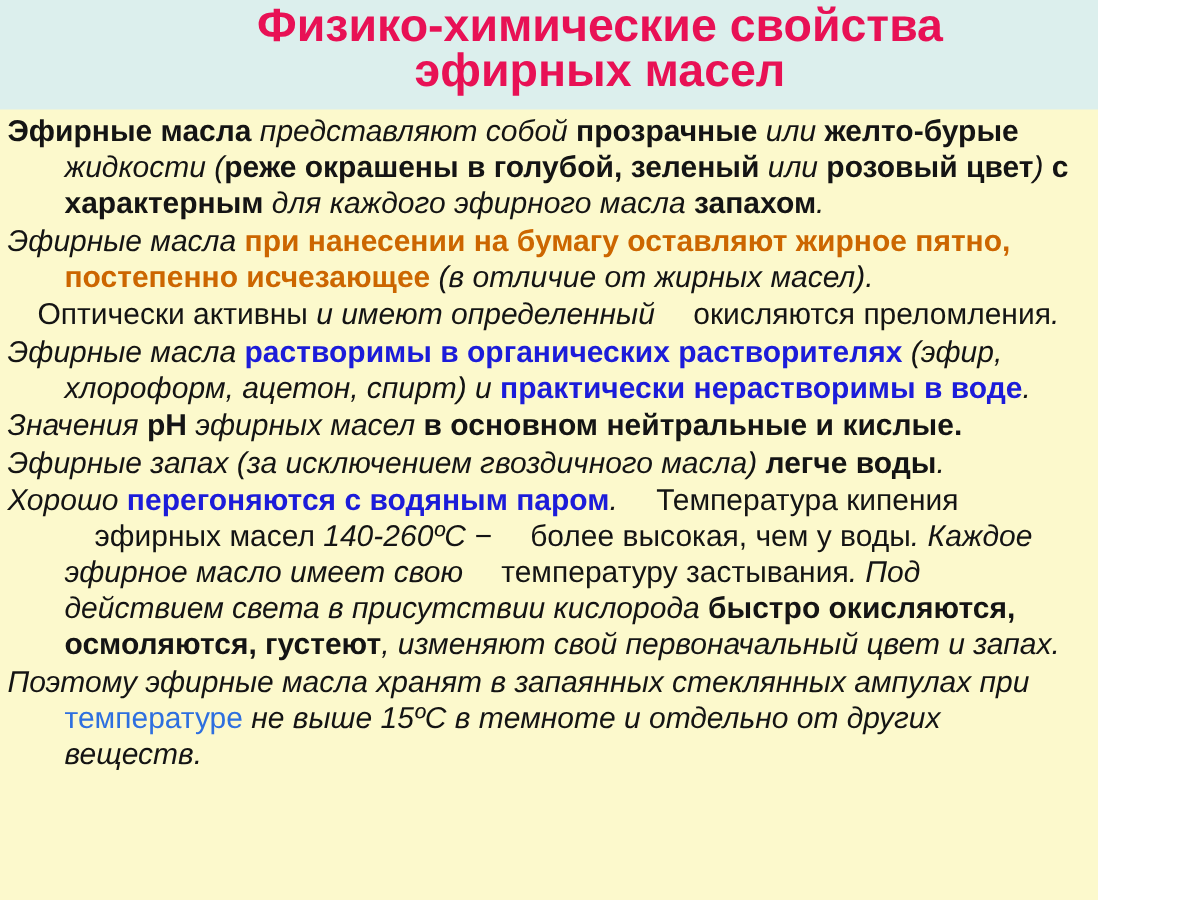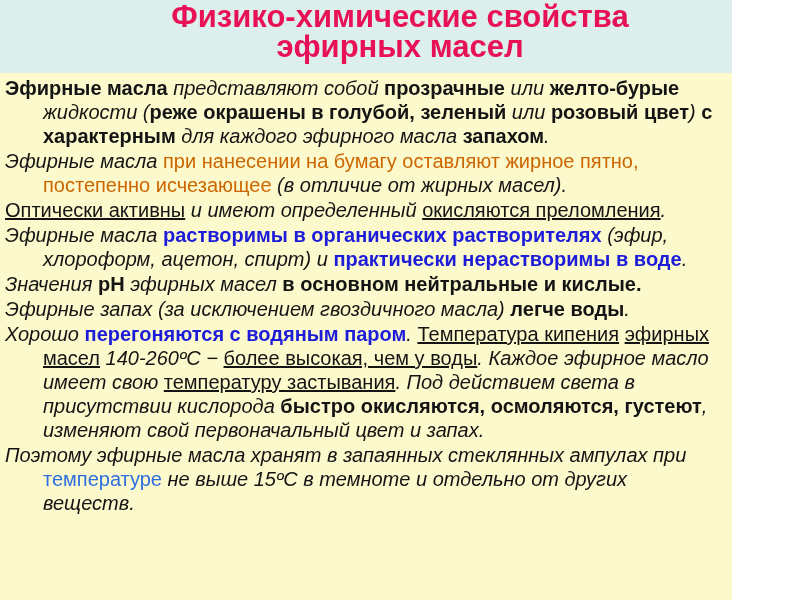--- a/index.html
+++ b/index.html
@@ -32,22 +32,22 @@
     padding:3px 8px 0 5px;
     font-size:20px;line-height:24px;
   }
   .para{
     margin:0 0 1px 0;
     padding-left:38px;
     text-indent:-38px;
   }
   .seg-p{font-weight:normal;font-style:italic;}
   .seg-b{font-weight:bold;}
-  .seg-u{text-decoration:underline;}
-  .seg-ob{font-weight:normal;color:var(--orange);}
+  .seg-u{margin-left:20px;}
+  .seg-ob{font-weight:bold;color:var(--orange);}
   .seg-bb{font-weight:bold;color:var(--blue-bold);}
   .seg-bl{font-weight:normal;color:var(--blue-light);}
 </style>
 </head>
 <body>
 
 <div class="slide">
   <header class="title-bar">
     <h1 class="slide-title">
       <span>Физико-химические свойства</span><br>

